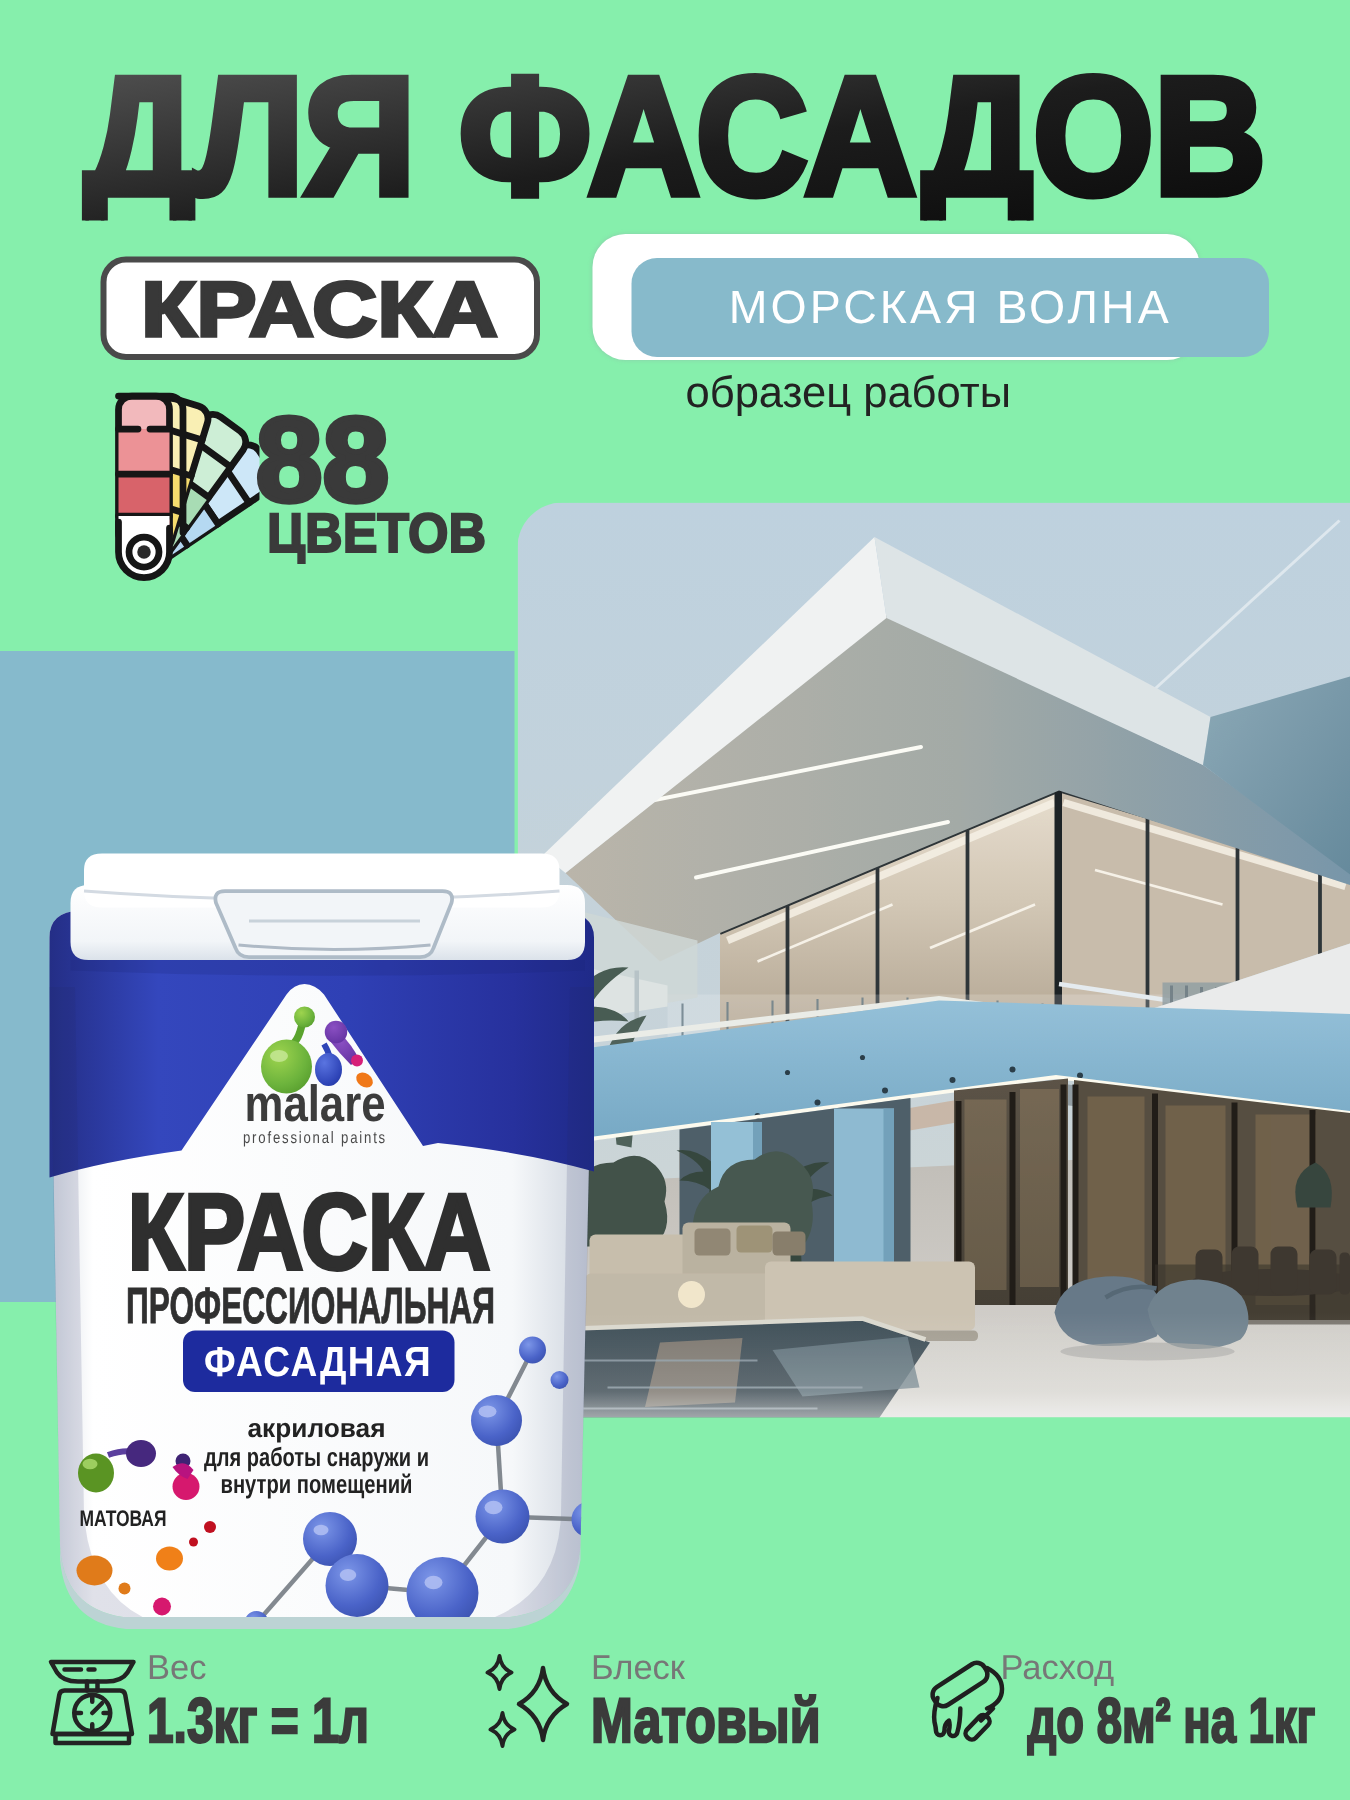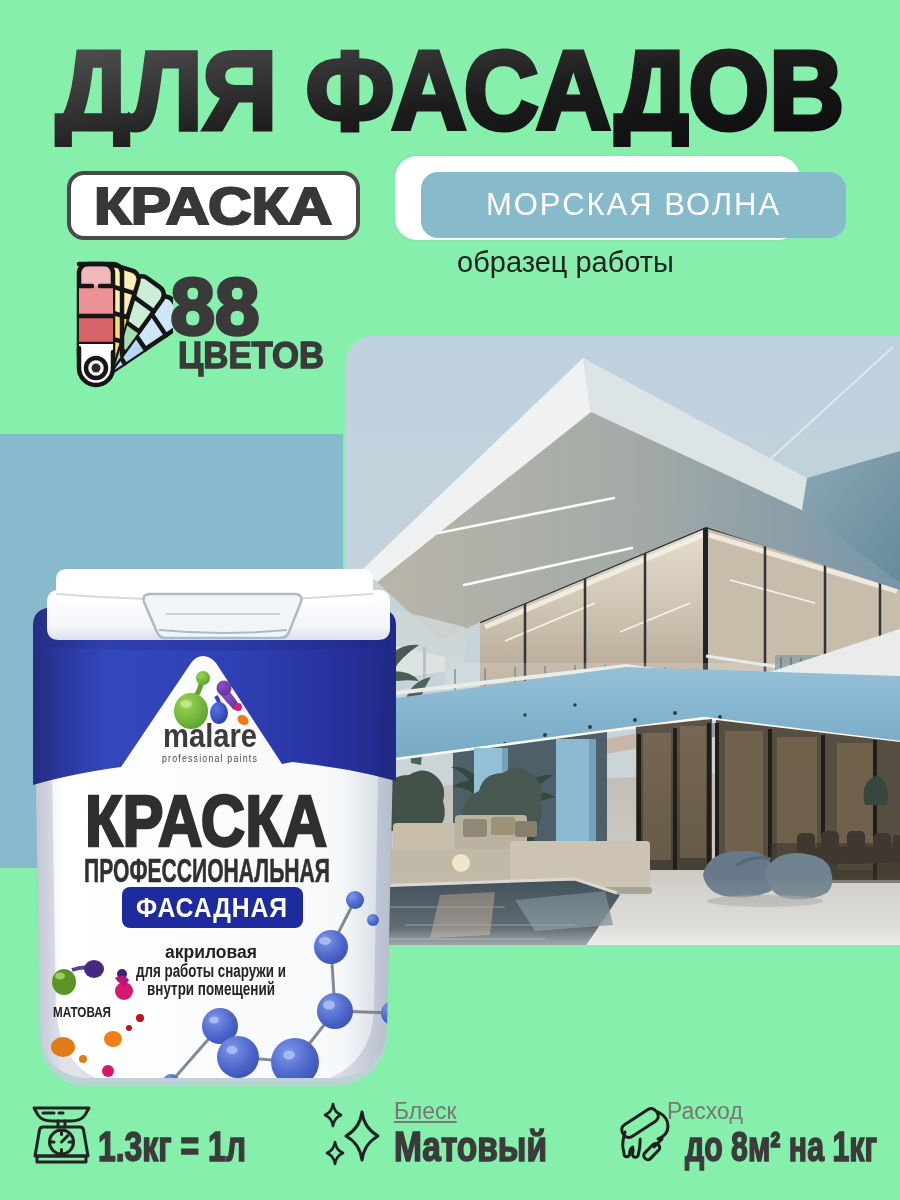--- a/index.html
+++ b/index.html
@@ -461,32 +461,33 @@
 <path d="M6 8 L61 8 L57 15 Q53 21 43 21 L24 21 Q14 21 10 15 Z"></path>
 <path d="M15 13 h11 M31 13 h4"></path>
 <path d="M30 21 v6 M37 21 v6"></path>
 <path d="M15 27 L52 27 Q55 27 55.5 30 L60 56 L7 56 L11.5 30 Q12 27 15 27 Z"></path>
 <circle cx="33.5" cy="42" r="12"></circle>
 <path d="M33.5 42 L40 35.5"></path>
 <path d="M33.5 31.5 v3 M44 42 h-3 M33.5 52.5 v-3 M23 42 h3"></path>
 <path d="M9 56 h49 v6 h-49 Z"></path>
 </g>
 </svg>
+<div class="abs" style="left:98px;top:1098px;width:200px;font-size:23px;color:#777;">Вес</div>
 <svg class="abs" style="left:95px;top:1124px;" width="210" height="48" viewBox="0 0 210 48">
 <text x="3" y="37" font-size="42" font-weight="bold" fill="#3b3b3b" stroke="#3b3b3b" stroke-width="1.6" textLength="148" lengthAdjust="spacingAndGlyphs">1.3кг = 1л</text>
 </svg>
 
 <svg class="abs" style="left:320px;top:1098px;" width="72" height="72" viewBox="0 0 72 72">
 <g stroke="#222" stroke-width="3" fill="none" stroke-linejoin="round">
 <path d="M42 14 Q44 30 58 38 Q44 46 42 62 Q40 46 26 38 Q40 30 42 14 Z"></path>
 <path d="M13 6 Q14 14 21 17 Q14 20 13 28 Q12 20 5 17 Q12 14 13 6 Z" stroke-width="2.6"></path>
 <path d="M15 44 Q16 52 23 55 Q16 58 15 66 Q14 58 7 55 Q14 52 15 44 Z" stroke-width="2.6"></path>
 </g>
 </svg>
-<div class="abs" style="left:394px;top:1098px;width:200px;font-size:23px;color:#777;text-decoration:underline;">Блеск</div>
+<div class="abs" style="left:394px;top:1098px;width:200px;font-size:23px;color:#777;">Блеск</div>
 <svg class="abs" style="left:391px;top:1124px;" width="220" height="48" viewBox="0 0 220 48">
 <text x="3" y="37" font-size="42" font-weight="bold" fill="#3b3b3b" stroke="#3b3b3b" stroke-width="1.6" textLength="153" lengthAdjust="spacingAndGlyphs">Матовый</text>
 </svg>
 
 <svg class="abs" style="left:616px;top:1104px;" width="64" height="62" viewBox="0 0 64 62">
 <g stroke="#1f1f1f" stroke-width="3" fill="none" stroke-linejoin="round" stroke-linecap="round">
 <rect x="-20" y="-7" width="40" height="14" rx="6" transform="translate(24,19) rotate(-33)"></rect>
 <path d="M42 8 q10 5 10 14 q0 9 -10 13"></path>
 <path d="M38 43 l8 -8"></path>
 <rect x="-4" y="1" width="8" height="19" rx="3.5" transform="translate(43,40) rotate(44)"></rect>

